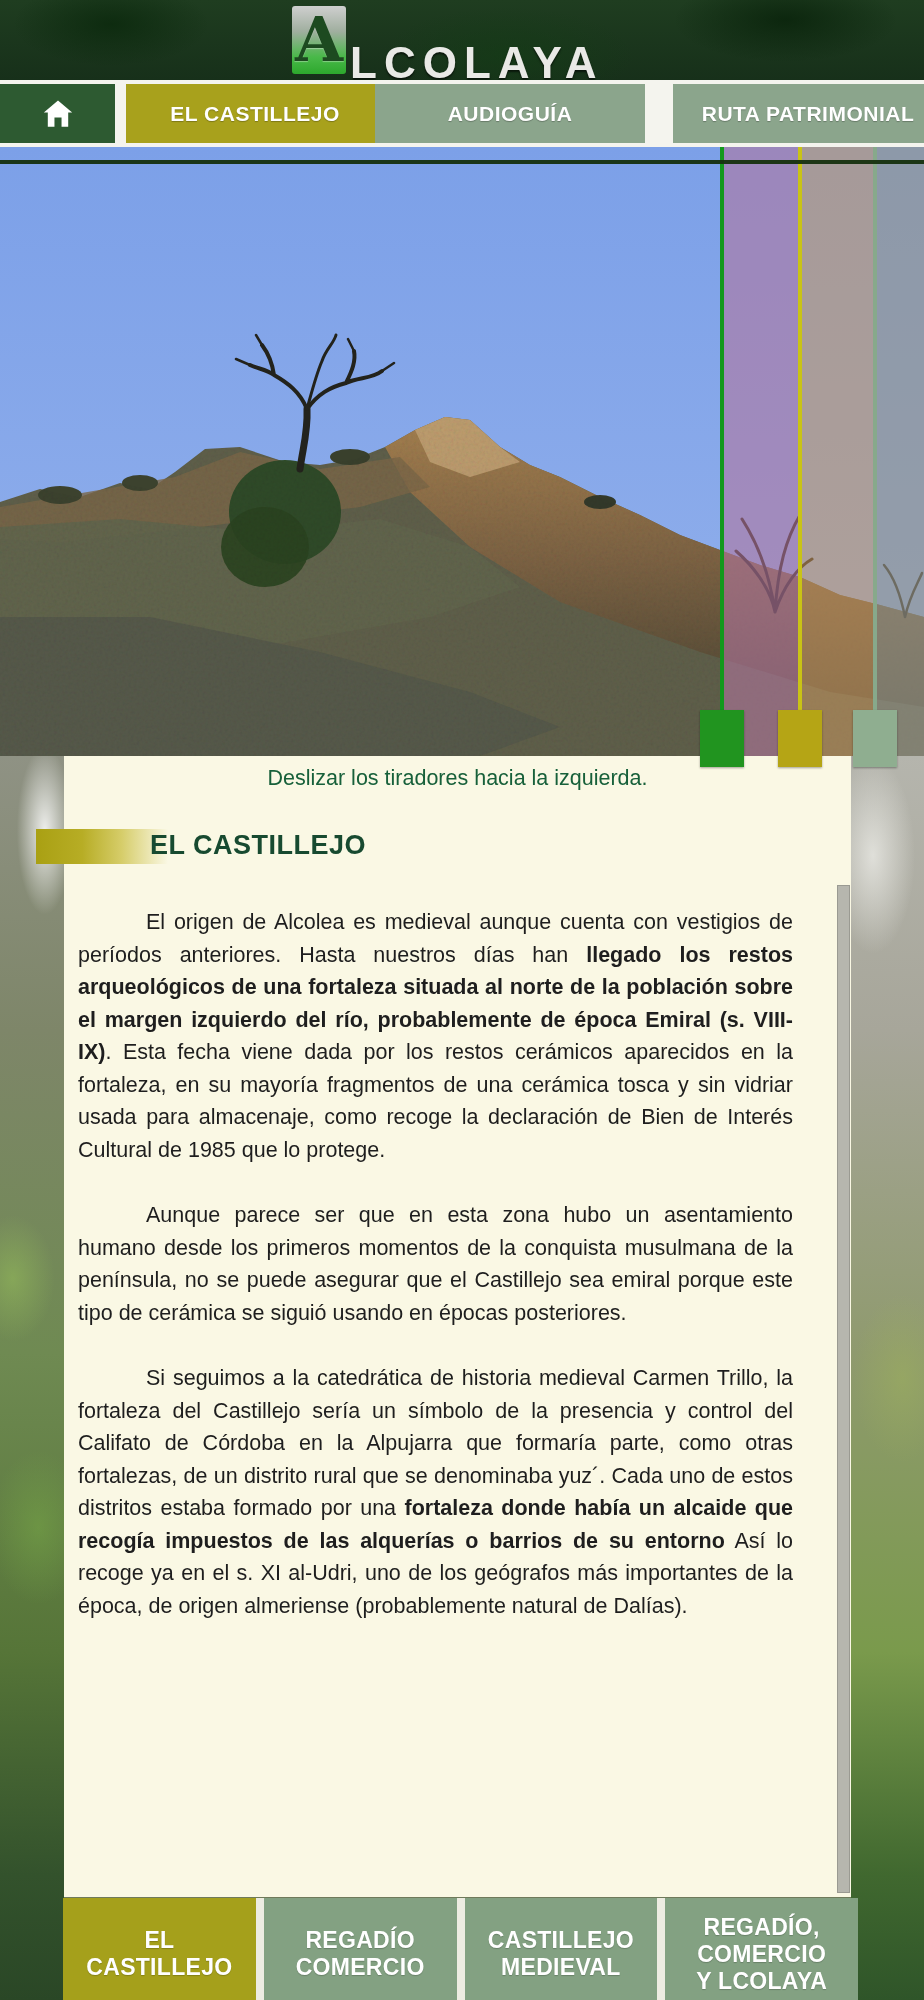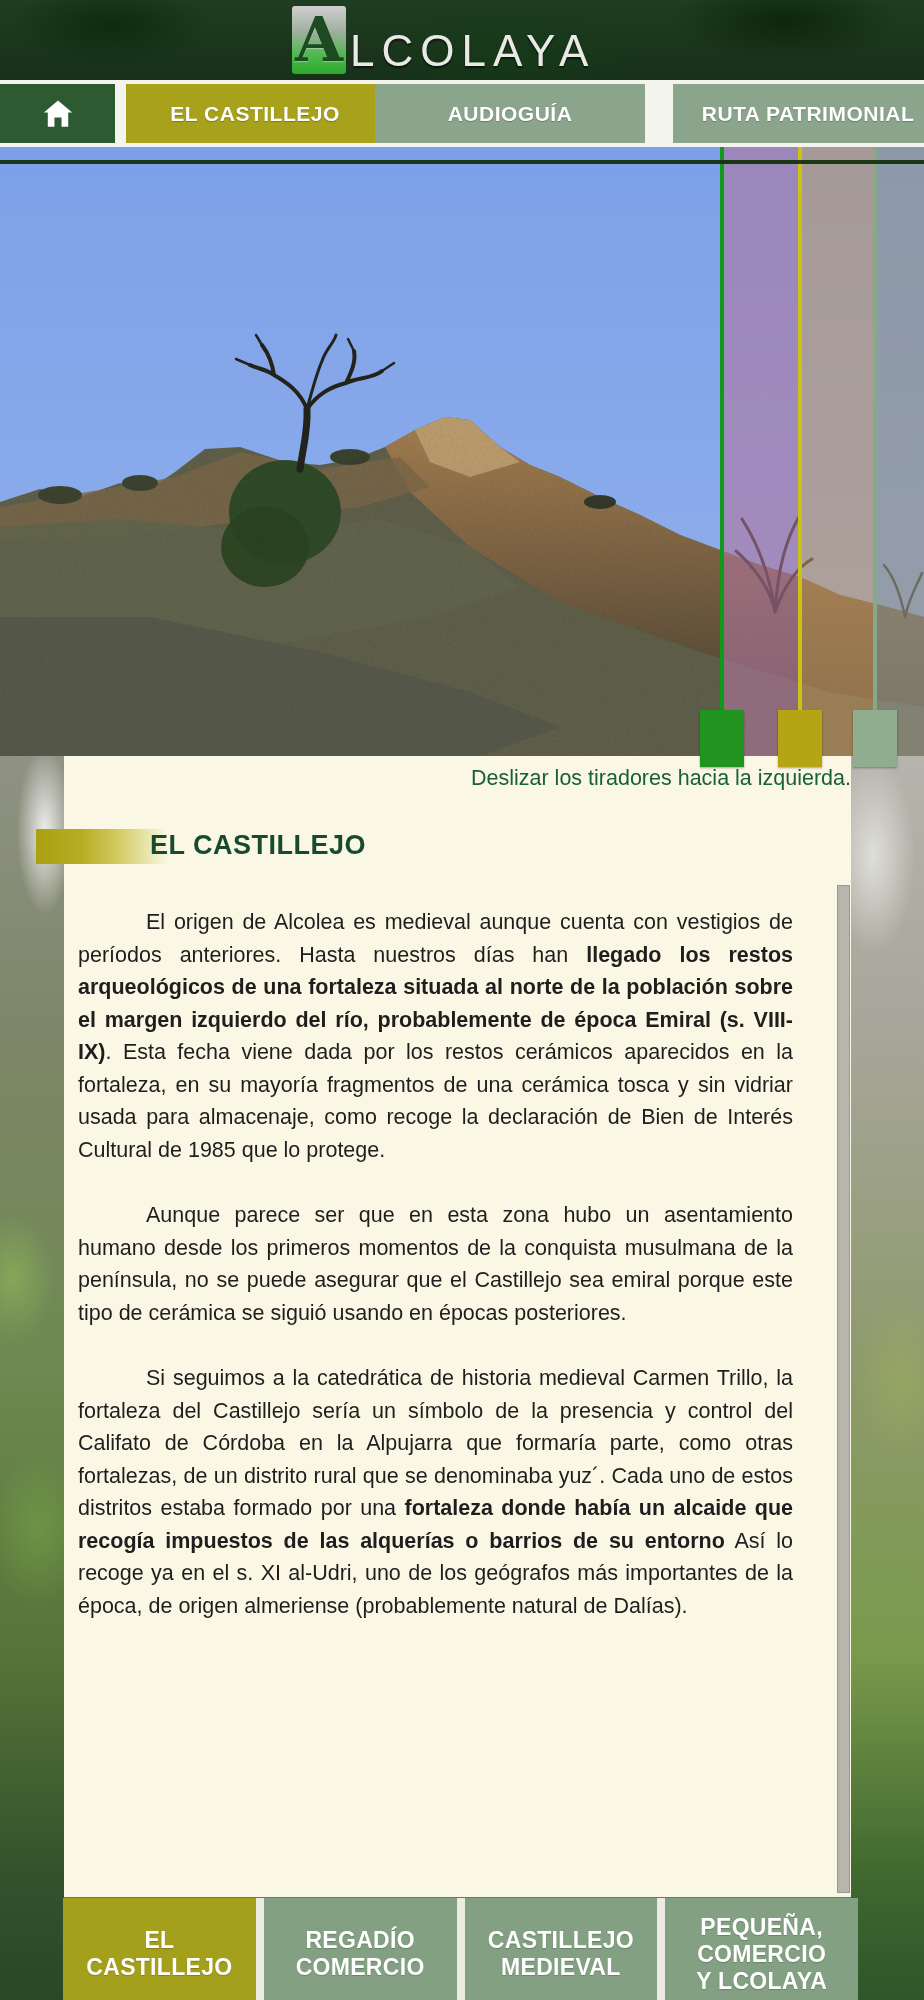--- a/index.html
+++ b/index.html
@@ -12,21 +12,21 @@
       radial-gradient(140px 60px at 12% 30%, rgba(10,40,12,.8), rgba(0,0,0,0) 70%),
       radial-gradient(180px 70px at 55% 70%, rgba(20,60,22,.7), rgba(0,0,0,0) 70%),
       radial-gradient(160px 60px at 85% 25%, rgba(8,34,10,.8), rgba(0,0,0,0) 70%),
       linear-gradient(180deg,#1f3d20,#17301a);}
   .logo{position:absolute;left:292px;top:6px;display:flex;align-items:flex-start;}
   .logo-tile{width:54px;height:68px;border-radius:3px;
     background:linear-gradient(180deg,#cfcfcf 0%,#9fae9e 38%,#49b949 75%,#2da82d 100%);
     display:flex;align-items:center;justify-content:center;
     font-family:"DejaVu Serif",serif;font-size:62px;font-weight:bold;
     color:#1d4a20;text-shadow:0 1px 1px rgba(255,255,255,.35);line-height:60px;}
-  .logo-rest{margin-left:4px;margin-top:20px;font-size:44px;font-weight:normal;
+  .logo-rest{margin-left:4px;margin-top:32px;font-size:44px;font-weight:bold;
     letter-spacing:7px;color:#e9e9e6;text-shadow:0 2px 2px rgba(0,0,0,.6);}
 
   
   .top-nav{position:absolute;left:0;top:80px;width:924px;height:67px;background:#f4f4ee;}
   .top-nav .nav-btn{position:absolute;top:4px;height:59px;border:none;cursor:pointer;
     display:flex;align-items:center;justify-content:center;
     font-family:"Liberation Sans",sans-serif;font-weight:bold;font-size:21px;
     letter-spacing:.5px;color:#fff;text-shadow:0 1px 1px rgba(0,0,0,.25);}
   .nav-home{left:0;width:115px;background:#2d5a31;}
   .nav-1{left:126px;width:258px;background:#a8a11c;}
@@ -54,21 +54,21 @@
       linear-gradient(180deg,#8f9284 0%,#7e8669 22%,#6f8a52 48%,#567538 72%,#33522c 90%,#2a4726 100%);}
   .bg-right{position:absolute;left:851px;top:756px;width:73px;height:1244px;
     background:
       radial-gradient(60px 140px at 30% 8%, rgba(235,235,230,.8), rgba(255,255,255,0) 70%),
       radial-gradient(70px 120px at 70% 50%, rgba(160,180,90,.45), rgba(0,0,0,0) 70%),
       linear-gradient(180deg,#b5b5ad 0%,#a7a69a 22%,#8f9a6e 48%,#7a9a4c 72%,#40682f 90%,#2f5529 100%);}
 
   
   .panel{position:absolute;left:64px;top:756px;width:787px;height:1141px;
     background:#faf8e4;}
-  .caption{position:absolute;left:0;top:10px;width:100%;text-align:right;
+  .caption{position:absolute;left:0;top:10px;width:100%;text-align:center;
     font-size:21.5px;color:#17603a;}
   .heading-bar{position:absolute;left:-28px;top:73px;width:132px;height:35px;
     background:linear-gradient(90deg,#a9a013 0%,#b7ad25 35%,#d6cd6a 65%,rgba(250,248,228,0) 100%);}
   .article-heading{position:absolute;left:86px;top:74px;font-size:27px;font-weight:bold;
     letter-spacing:.5px;color:#174a30;}
   .text-region{position:absolute;left:14px;top:124px;width:715px;height:1013px;
     overflow:hidden;}
   .text-region p{margin:0 0 33px 0;font-size:21.5px;line-height:32.5px;color:#1e1e1e;
     text-align:justify;text-indent:68px;}
   .text-region p:first-child{margin-top:26px;}
@@ -210,19 +210,19 @@
         <span>REGADÍO</span>
         <span>COMERCIO</span>
       </button>
       <div class="footer-sep"></div>
       <button class="foot-btn">
         <span>CASTILLEJO</span>
         <span>MEDIEVAL</span>
       </button>
       <div class="footer-sep"></div>
       <button class="foot-btn">
-        <span>PEQUEÑA,</span>
+        <span>REGADÍO,</span>
         <span>COMERCIO</span>
         <span>Y LCOLAYA</span>
       </button>
     </div>
 
 </div>
 
 </body></html>

